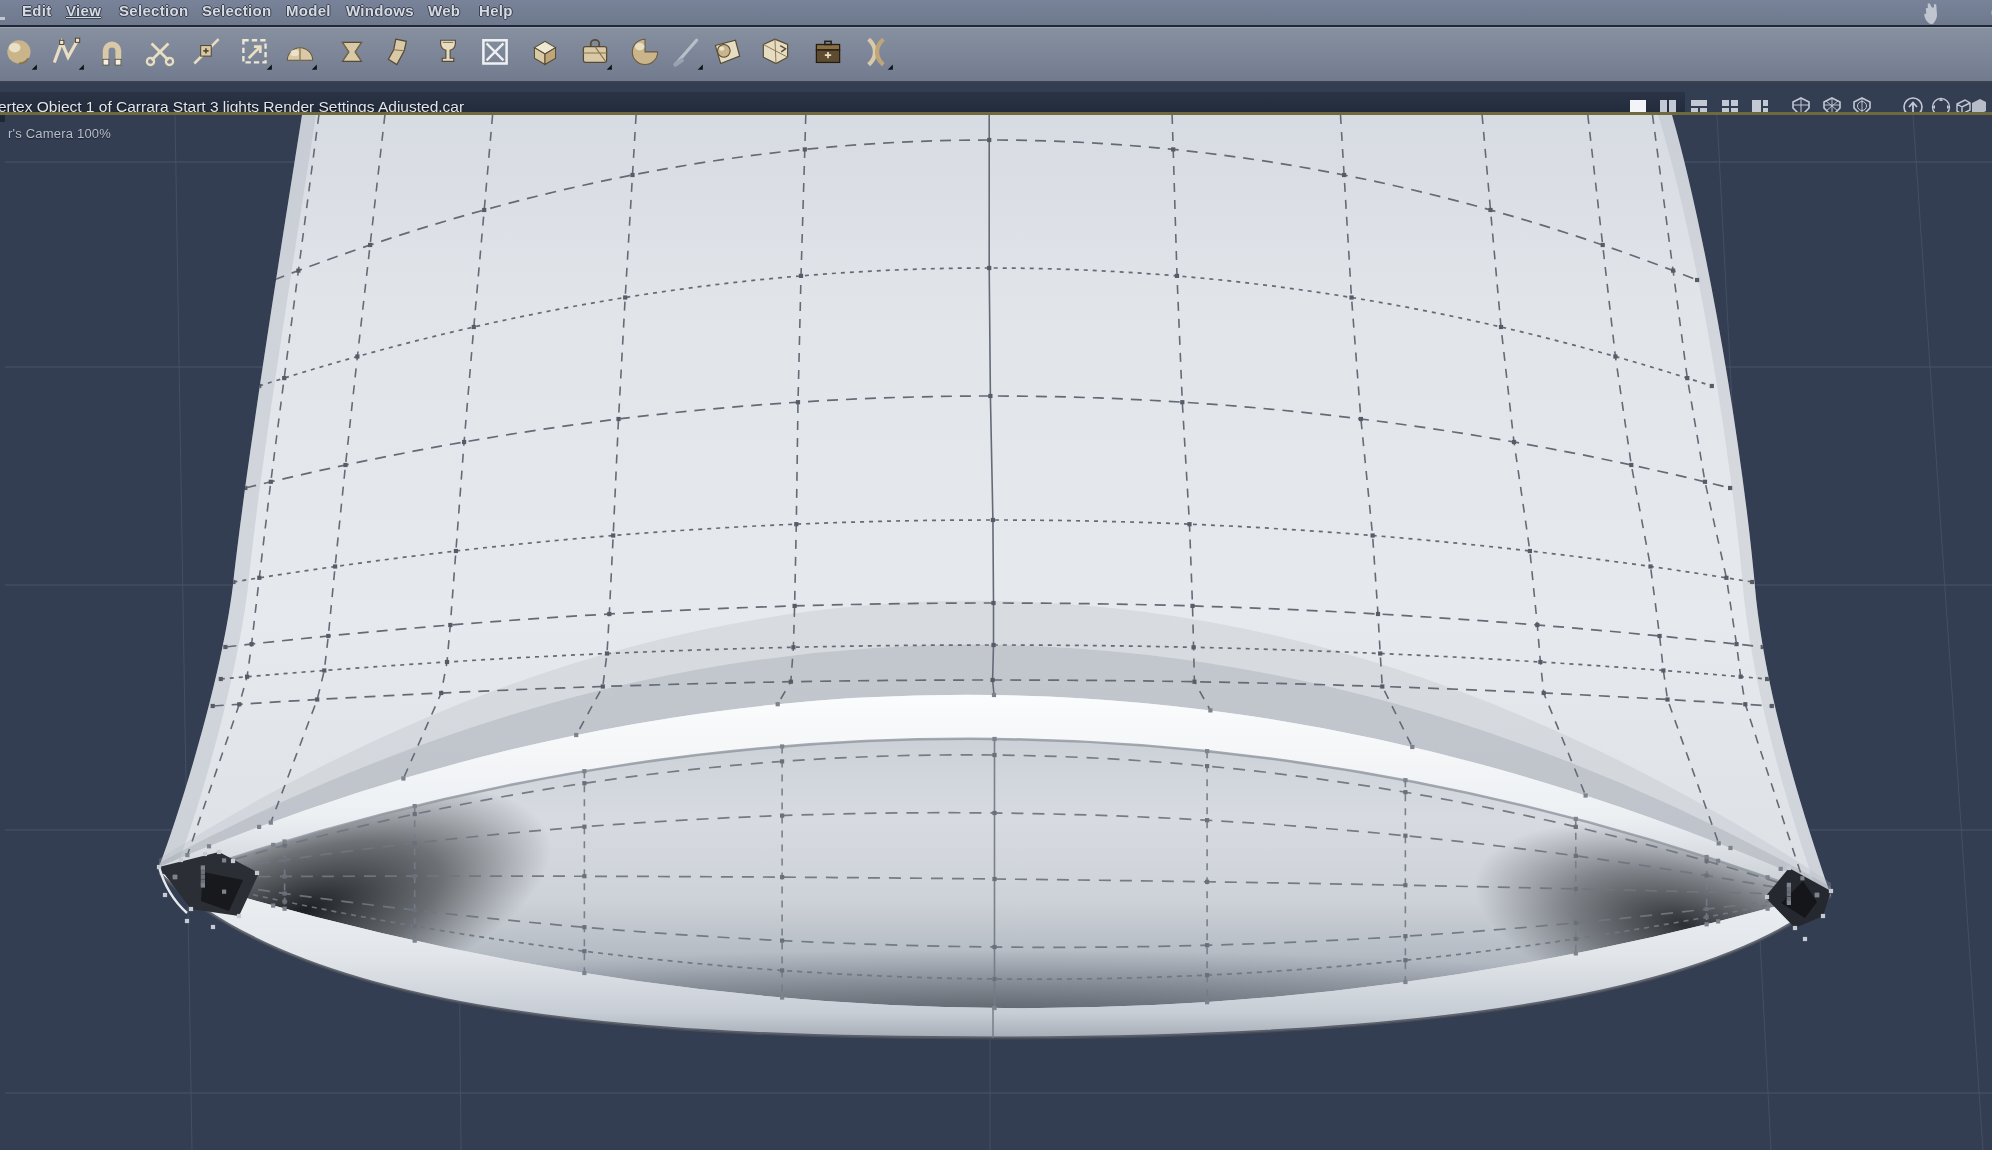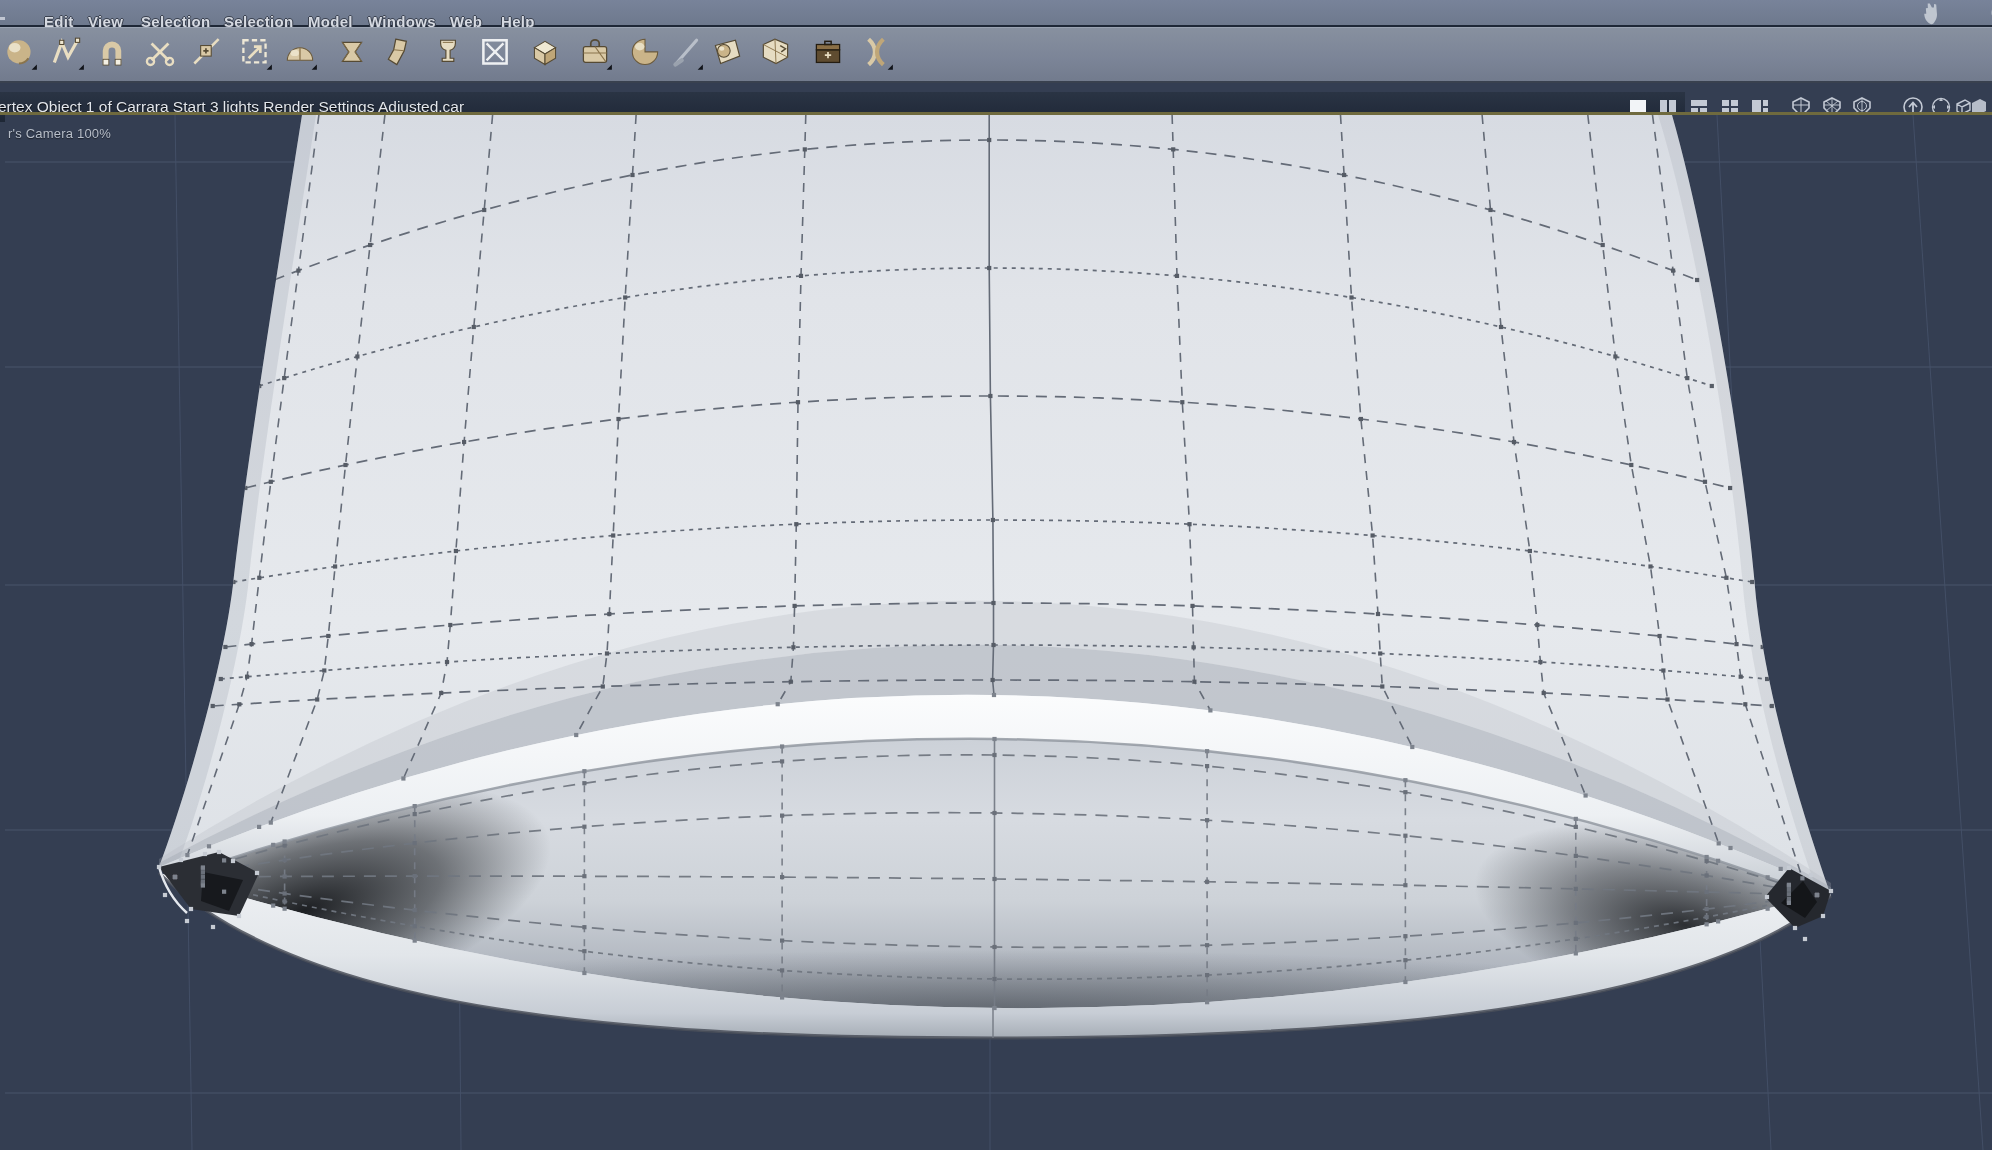--- a/index.html
+++ b/index.html
@@ -1,23 +1,23 @@
 <!DOCTYPE html>
 <html><head>
 <meta charset="utf-8">
 <style>
   html,body{margin:0;padding:0;}
   body{width:1992px;height:1150px;overflow:hidden;position:relative;
        font-family:"Liberation Sans",sans-serif;background:#343e52;}
   
   #menubar{position:absolute;left:0;top:0;width:1992px;height:25px;
     background:linear-gradient(#78839a,#6e798d);border-bottom:2px solid #1e2736;}
-  .menu-item{position:absolute;top:13px;font-size:15px;font-weight:700;color:#d6dae2;
+  .menu-item{position:absolute;top:2px;font-size:15px;font-weight:700;color:#d6dae2;
     letter-spacing:.3px;cursor:default;
-    text-shadow:-1px 0 #3b4250,1px 0 #3b4250,0 -1px #3b4250,0 1px #3b4250;margin-left:22px;}
+    text-shadow:-1px 0 #3b4250,1px 0 #3b4250,0 -1px #3b4250,0 1px #3b4250;}
   #menu-fragment{position:absolute;left:0;top:17px;width:5px;height:3px;background:#d6dae2;opacity:.8;}
   .mb-right{position:absolute;top:0;width:30px;height:25px;overflow:hidden;}
   #toolbar{position:absolute;left:0;top:27px;width:1992px;height:53px;
     background:linear-gradient(#87909f,#7b8497 60%,#727b8d);
     border-top:1px solid #9aa3b2;border-bottom:2px solid #39414f;}
   .tool{position:absolute;top:7px;width:34px;height:38px;overflow:visible;cursor:pointer;}
   
   #titlebar{position:absolute;left:0;top:92px;width:1685px;height:30px;
     background:linear-gradient(#2a3444,#242d3d 55%,#1e2735);}
   #titlebar .title{position:absolute;left:-2px;top:6px;font-size:15.5px;color:#e2e6ec;
@@ -39,21 +39,21 @@
     <svg width="30" height="25" viewBox="0 0 30 25">
         <path d="M12 24 C8 21 7 16 8 12 l2 .4 L11 7 l2 .3 L14 3 l2 .4 L17 8 l2 .4 L20 5 l2 1 -1.5 8 C20 19 17 22 14 24 Z" fill="#ccd2db" opacity=".85" transform="rotate(-15 15 12)"></path>
       </svg>
   </span>
   <span class="mb-right" style="left:1972px">
     <svg width="30" height="25" viewBox="0 0 30 25">
         <path d="M30 3 a10 10 0 0 0 -9 10 a10 10 0 0 0 9 9" fill="none" stroke="#ccd2db" stroke-width="3" opacity=".8"></path>
       </svg>
   </span>
 <span class="menu-item" style="left: 22px;">Edit</span>
-    <span class="menu-item" style="left: 66px;">View</span>
+    <span class="menu-item" style="left: 66px; text-decoration: underline;">View</span>
     <span class="menu-item" style="left: 119px; text-align: right;">Selection</span>
     <span class="menu-item" style="left: 202px;">Selection</span>
     <span class="menu-item" style="left: 286px;">Model</span>
     <span class="menu-item" style="left: 346px;">Windows</span>
     <span class="menu-item" style="left: 428px; text-align: center;">Web</span>
     <span class="menu-item" style="left: 479px;">Help</span>
   </div>
 
 <div id="toolbar">
     <div class="tool" style="left: 3px;"><svg width="34" height="38" viewBox="0 0 32 36">

